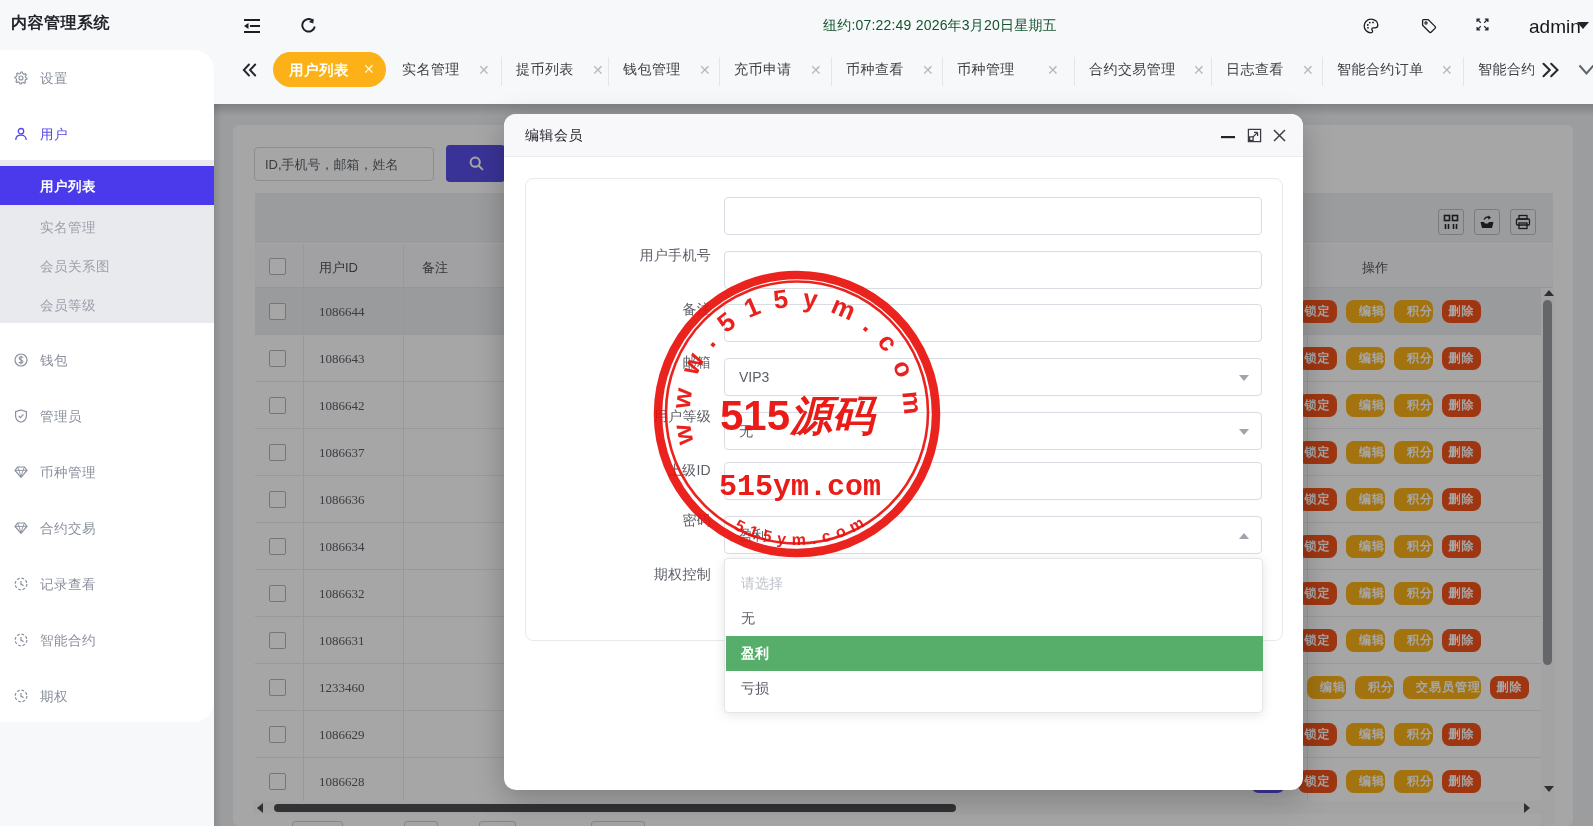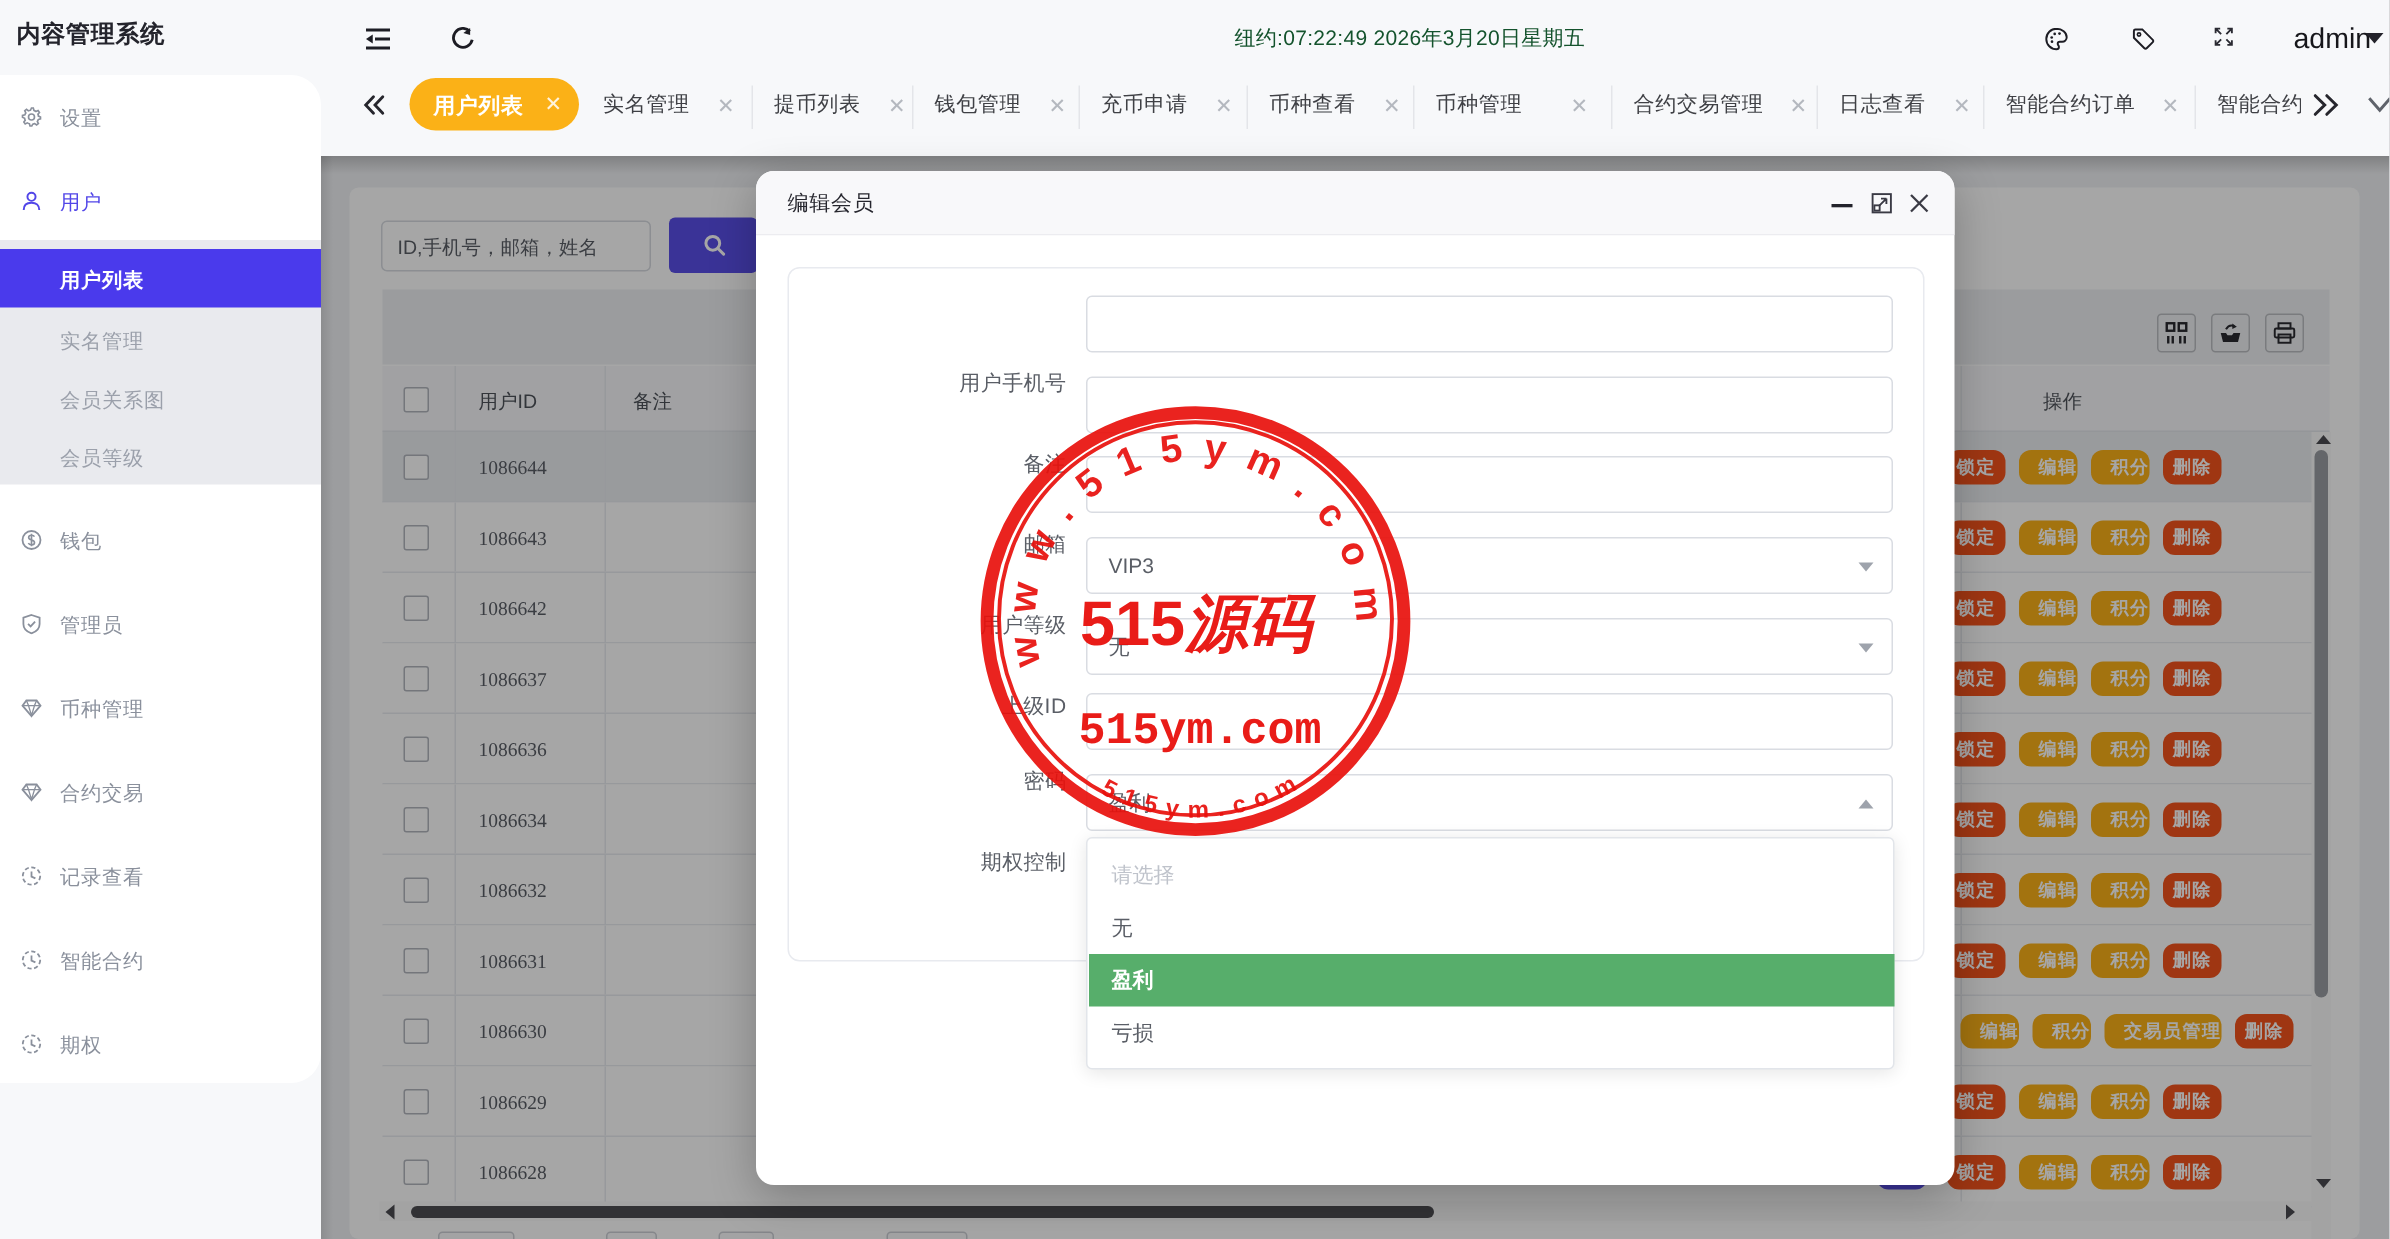--- a/index.html
+++ b/index.html
@@ -355,21 +355,21 @@
         <div class="vline" style="left:48px"></div>
         <div class="vline" style="left:148px"></div>
         <div class="vline" style="left:1052px"></div>
         <div class="btn bdang" style="left:1043px;width:39px">锁定</div>
         <div class="btn bwarn" style="left:1091px;width:39px">编辑</div>
         <div class="btn bwarn" style="left:1139px;width:39px">积分</div>
         <div class="btn bdang" style="left:1187px;width:39px">删除</div>
       </div>
 <div class="trow" style="top:560px">
         <div class="cbx"></div>
-        <div class="tid">1086630</div>
+        <div class="tid">1233460</div>
         <div class="vline" style="left:48px"></div>
         <div class="vline" style="left:148px"></div>
         <div class="vline" style="left:1052px"></div>
         <div class="btn bwarn" style="left:1052px;width:39px">编辑</div>
         <div class="btn bwarn" style="left:1100px;width:39px">积分</div>
         <div class="btn bwarn" style="left:1148px;width:78px">交易员管理</div>
         <div class="btn bdang" style="left:1235px;width:39px">删除</div>
       </div>
 <div class="trow" style="top:607px">
         <div class="cbx"></div>

